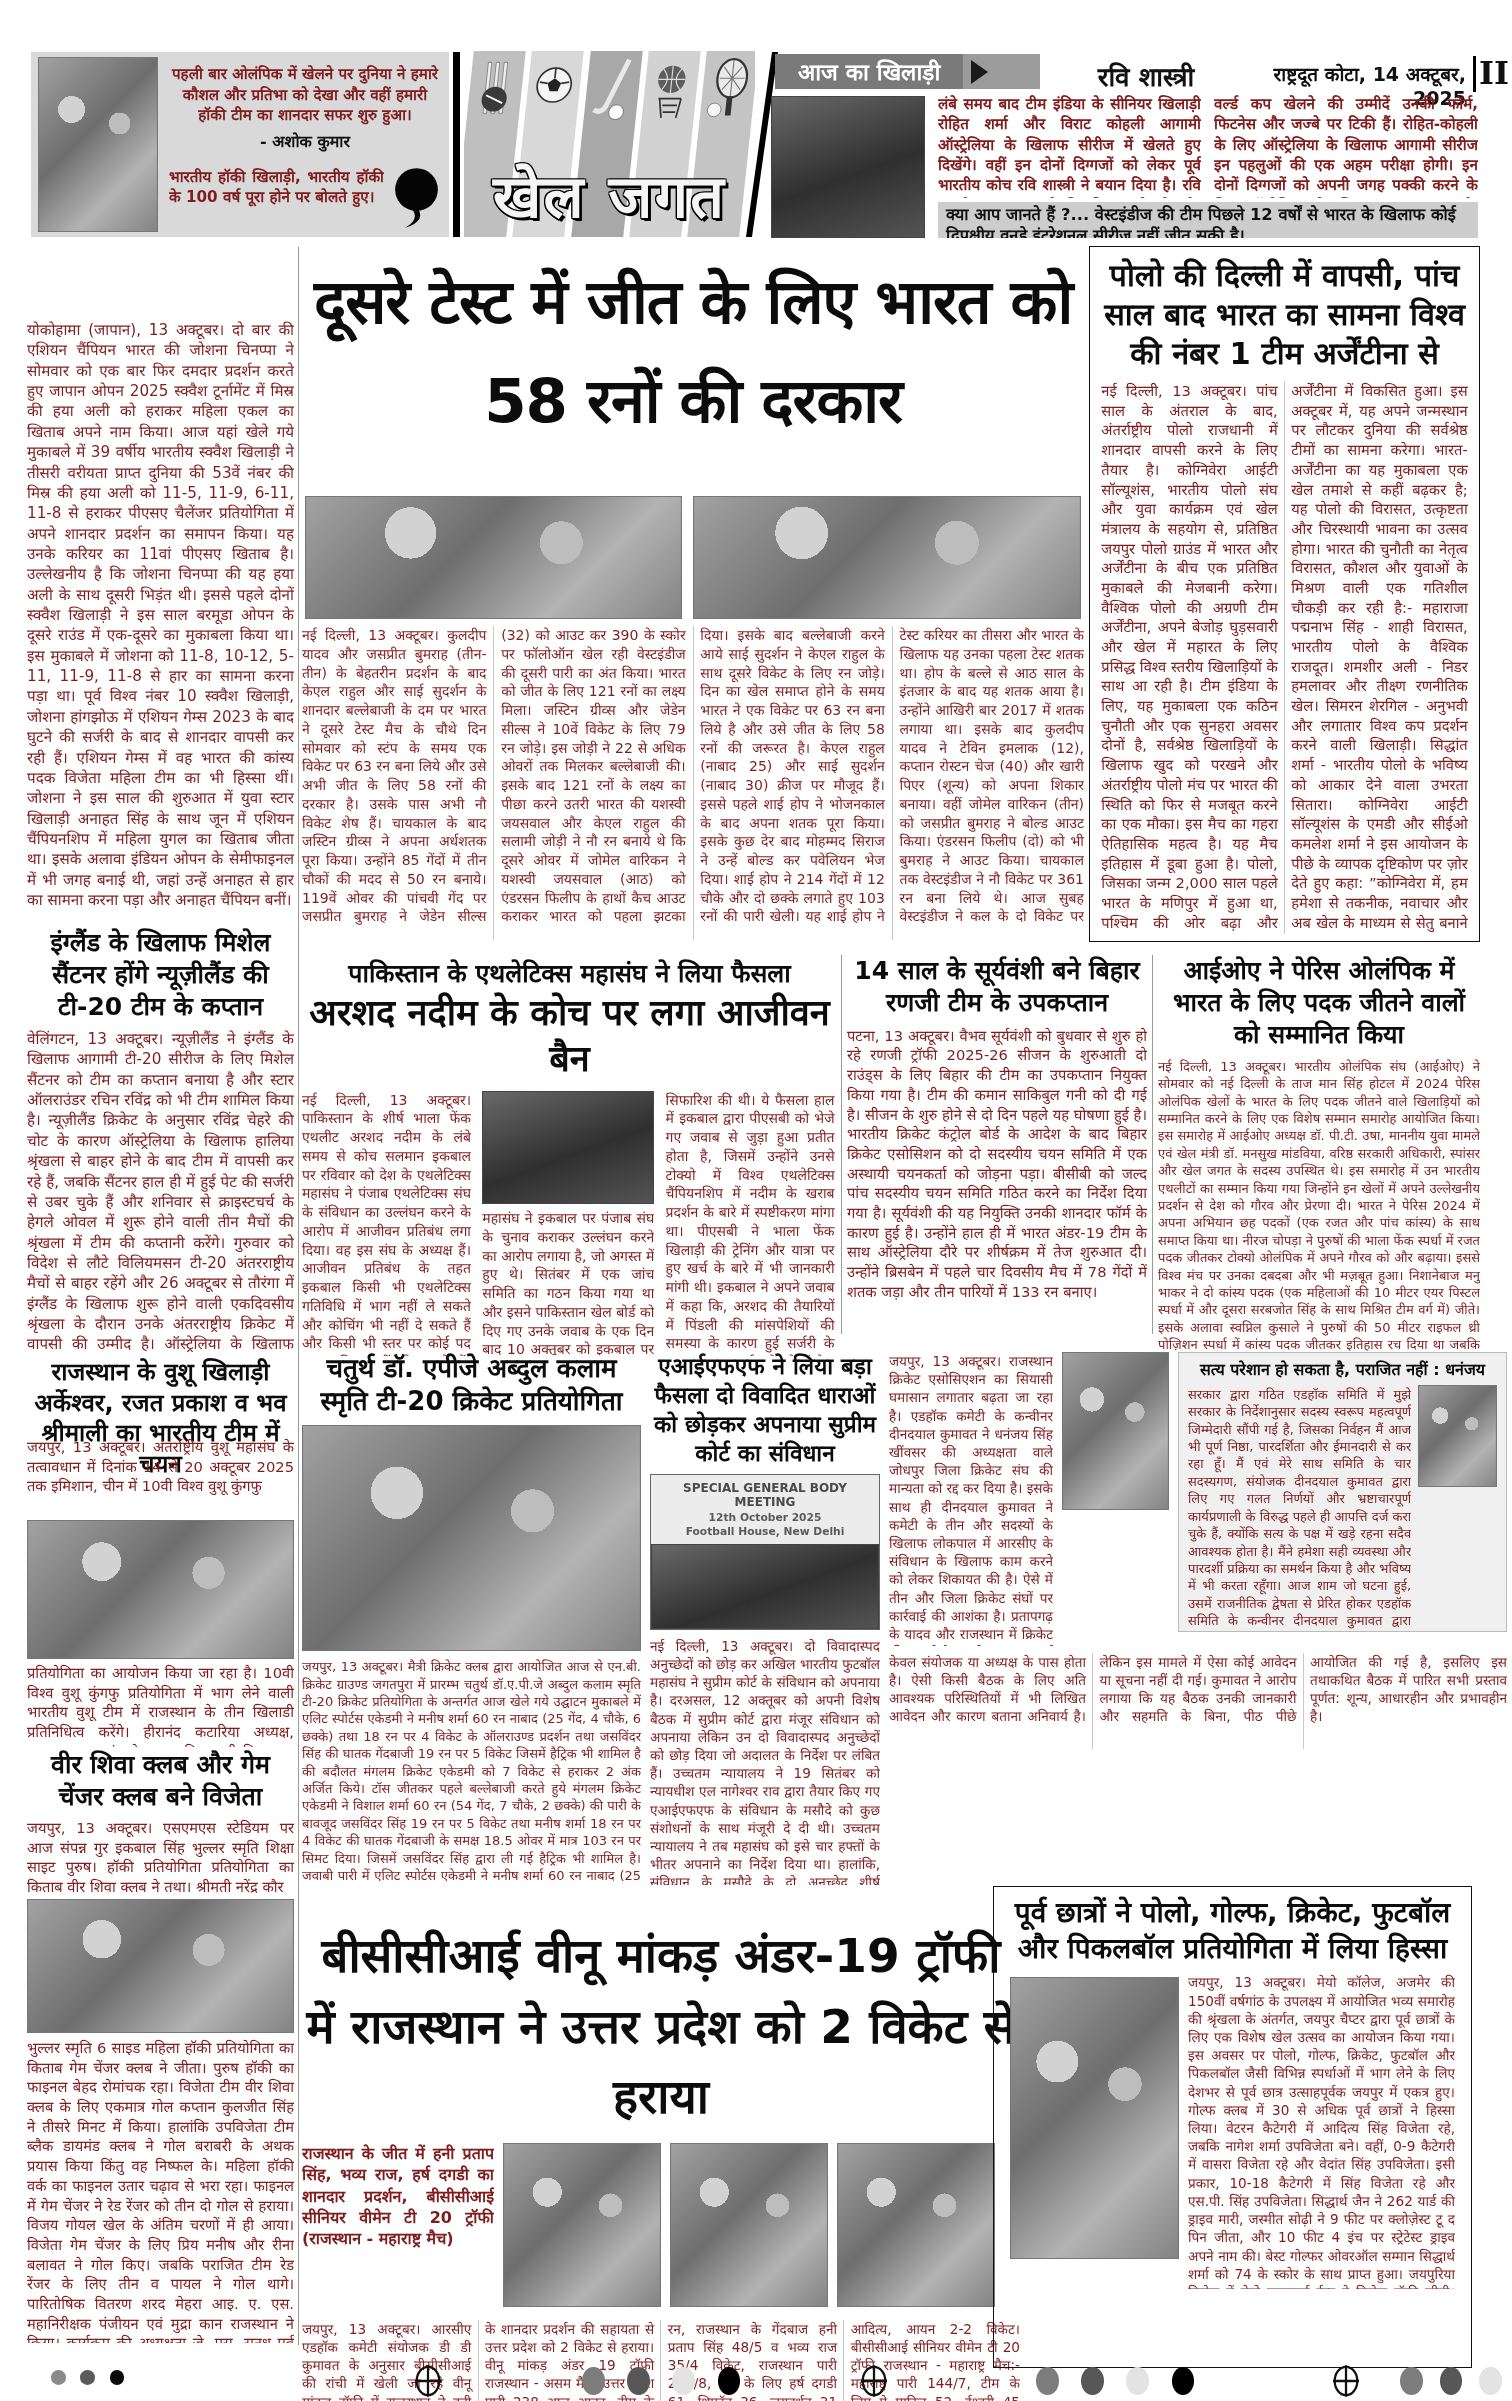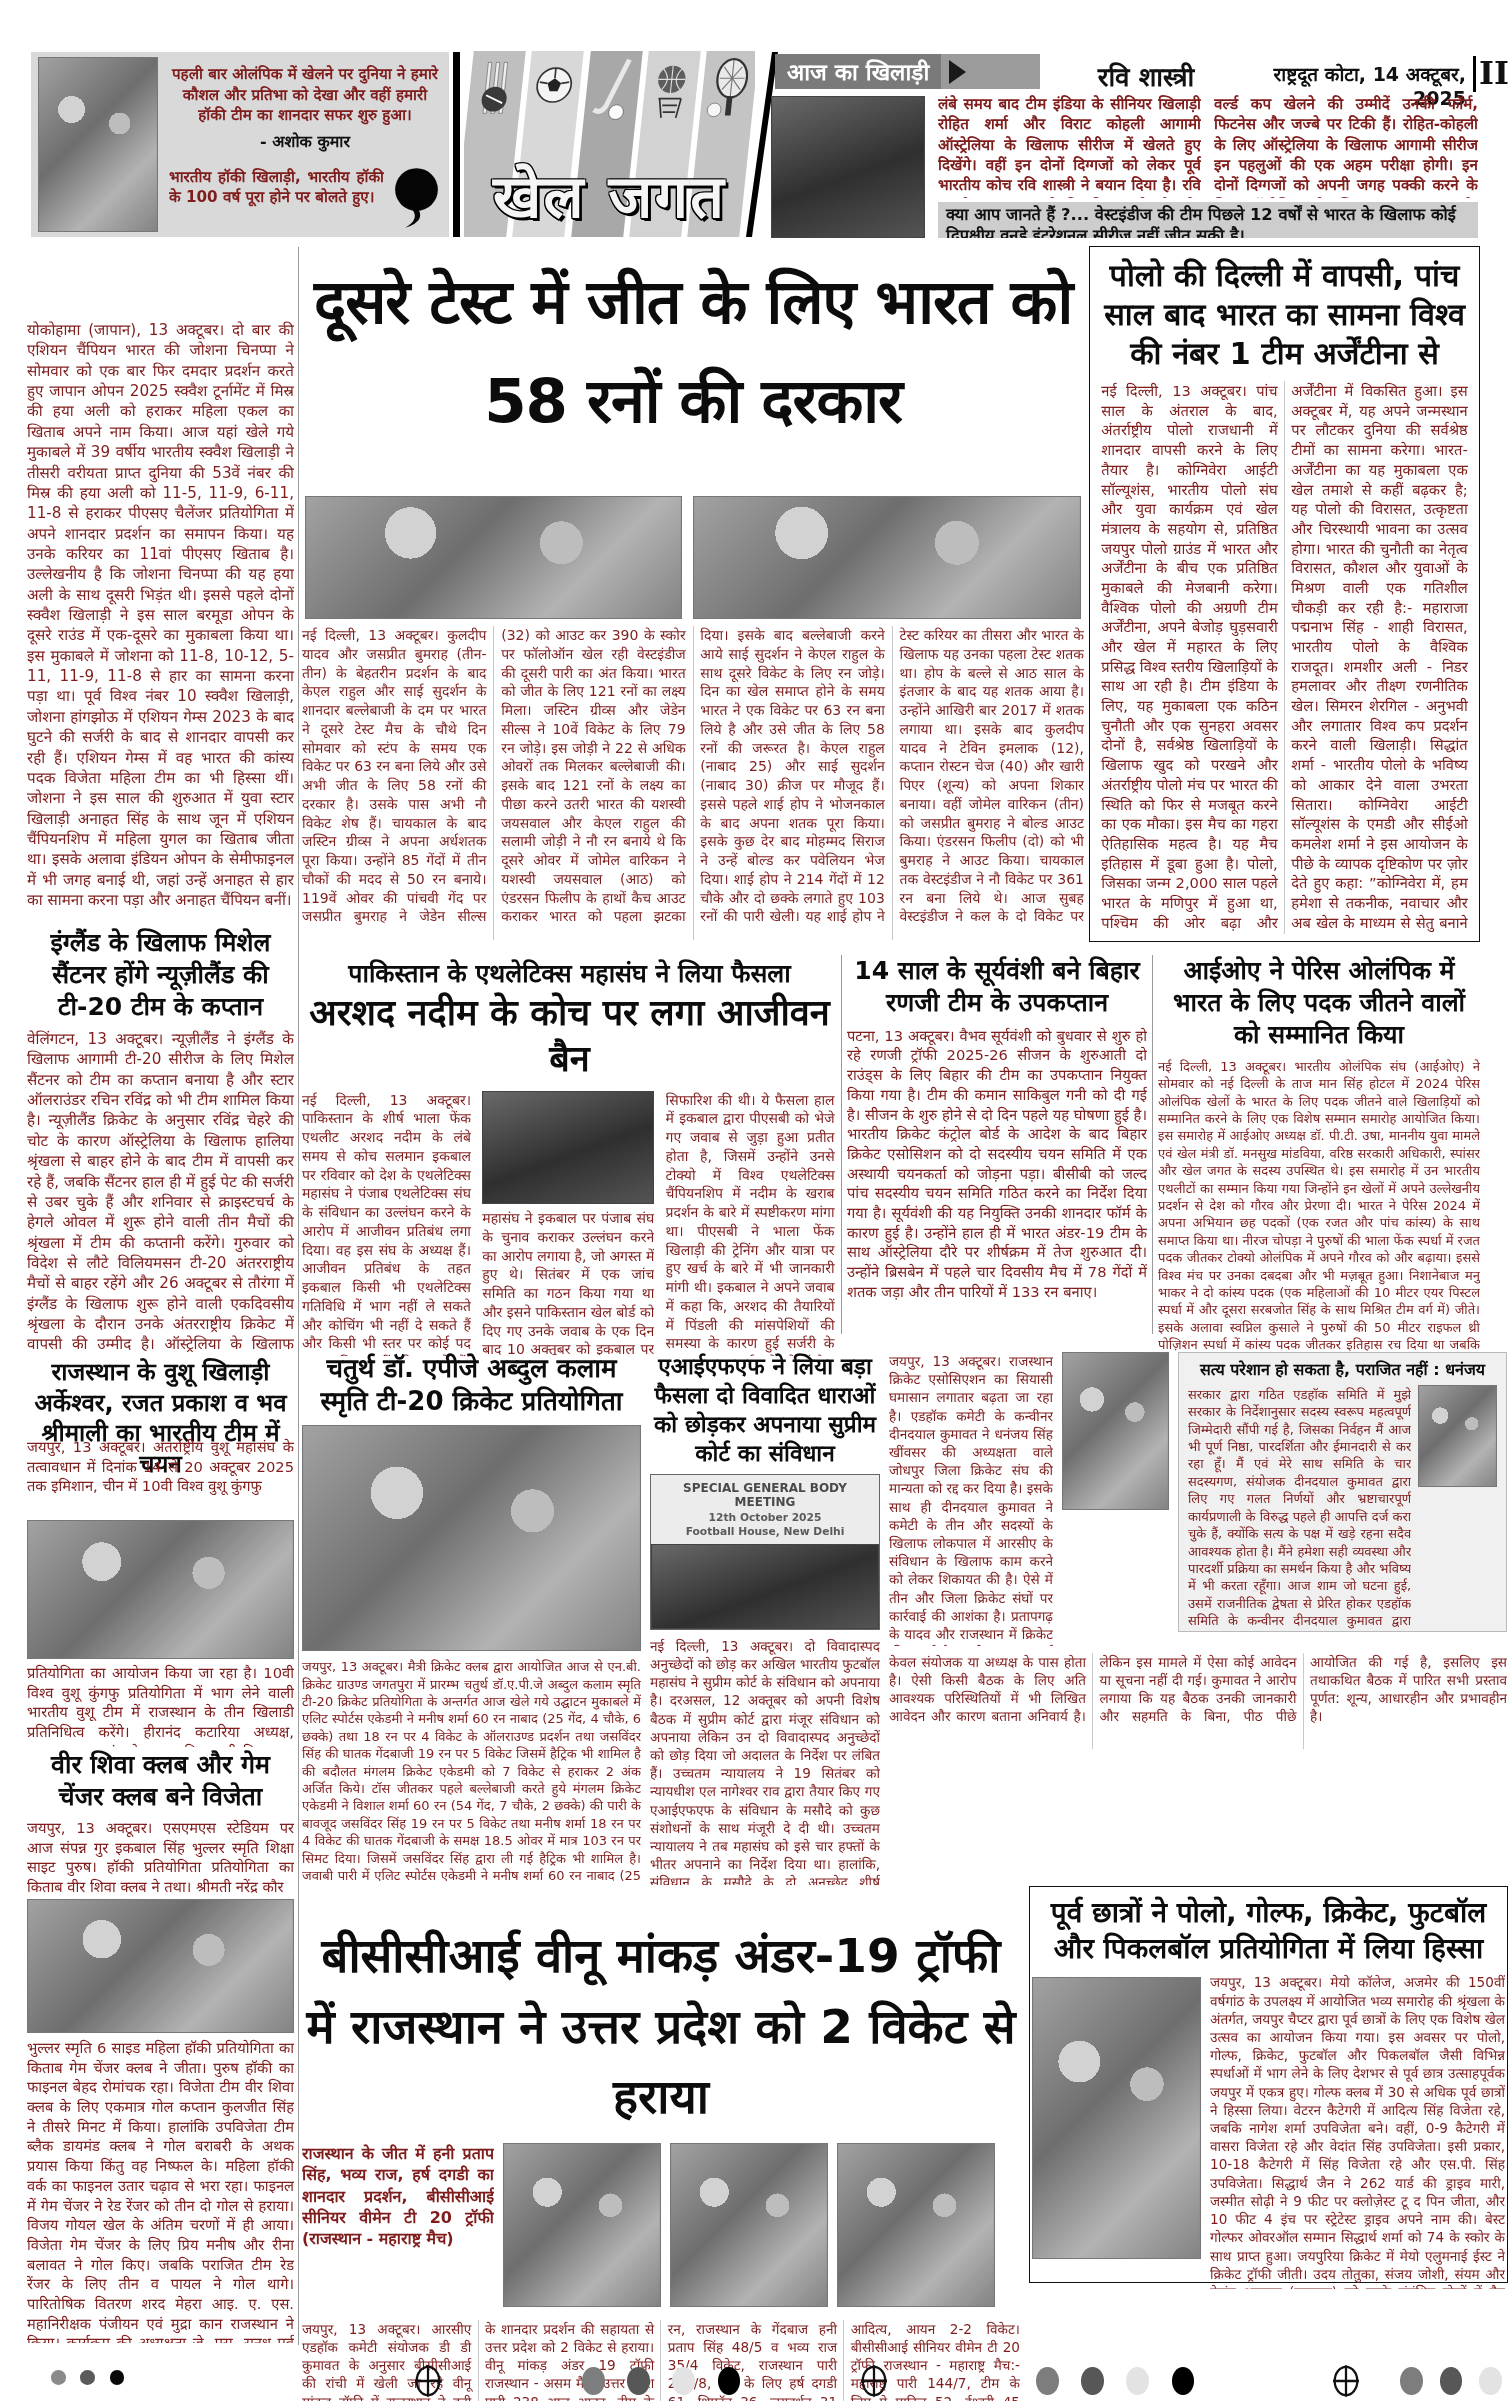--- a/index.html
+++ b/index.html
@@ -81,21 +81,21 @@
         <rect x="44" y="80" width="10" height="34" fill="#333"></rect>
           <circle cx="24" cy="104" r="12" fill="#f6f6f6" stroke="#444"></circle>
       </svg>
     </div>
     <div class="abs masthead-title" style="left:0;right:0;bottom:3.4px;font-size:59px;text-align:center;letter-spacing:2.3px;">खेल जगत</div>
   </div>
 
   <div class="abs blackbar" style="left:759px;top:52px;width:5.6px;height:185px;transform:skewX(-8deg);"></div>
 
   <div class="abs" style="left:775px;top:54px;width:265px;height:35px;background:#9b9b9b;display:flex;align-items:center;">
-    <span style="color:#fff;font-weight:800;font-size:22.6px;padding:0 12px;background:#7a7a7a;height:100%;display:flex;align-items:center;">आज का खिलाड़ी</span>
+    <span style="color:#fff;font-weight:800;font-size:22.6px;padding:0 23px;background:#7a7a7a;height:100%;display:flex;align-items:center;">आज का खिलाड़ी</span>
     <span style="width:0;height:0;border-top:12.4px solid transparent;border-bottom:12.4px solid transparent;border-left:17px solid #1a1a1a;margin-left:8px;"></span>
   </div>
 
   <div class="abs" style="left:1050px;top:58px;width:192px;font-size:26px;font-weight:800;text-align:center;">रवि शास्त्री</div>
   <div class="abs" style="left:1251px;top:61px;width:215px;font-size:19px;font-weight:800;text-align:right;">राष्ट्रदूत कोटा, 14 अक्टूबर, 2025</div>
   <div class="abs blackbar" style="left:1473px;top:56px;width:2.8px;height:36px;"></div>
   <div class="abs" style="left:1479px;top:54px;font-size:32px;font-weight:700;font-family:'DejaVu Serif','Liberation Serif',serif;">II</div>
 
   <div class="abs darkphoto" style="left:771px;top:96px;width:154px;height:142px;"></div>
   <div class="abs bodytxt" style="left:938px;top:94px;width:263px;height:104px;font-size:15.2px;font-weight:600;">लंबे समय बाद टीम इंडिया के सीनियर खिलाड़ी रोहित शर्मा और विराट कोहली आगामी ऑस्ट्रेलिया के खिलाफ सीरीज में खेलते हुए दिखेंगे। वहीं इन दोनों दिग्गजों को लेकर पूर्व भारतीय कोच रवि शास्त्री ने बयान दिया है। रवि शास्त्री का मानना है कि विराट कोहली और रोहित शर्मा की 2027</div>
@@ -192,21 +192,21 @@
     <div class="hl" style="font-size:47px;line-height:1.5;">बीसीसीआई वीनू मांकड़ अंडर-19 ट्रॉफी में राजस्थान ने उत्तर प्रदेश को 2 विकेट से हराया</div>
     <div style="display:flex;gap:9px;margin-top:10.2px;height:169px;">
       <div class="bodytxt" style="width:192px;font-size:16px;font-weight:700;">राजस्थान के जीत में हनी प्रताप सिंह, भव्य राज, हर्ष दगडी का शानदार प्रदर्शन, बीसीसीआई सीनियर वीमेन टी 20 ट्रॉफी (राजस्थान - महाराष्ट्र मैच)</div>
       <div class="photo" style="width:158px;height:164px;flex:none;"></div>
       <div class="photo" style="width:158px;height:164px;flex:none;"></div>
       <div class="photo" style="width:158px;height:164px;flex:none;"></div>
     </div>
     <div class="bodytxt colrule" style="margin-top:8px;height:124px;font-size:13.6px;column-count:4;column-gap:13.6px;">जयपुर, 13 अक्टूबर। आरसीए एडहॉक कमेटी संयोजक डी डी कुमावत के अनुसार बीसीसीआई की रांची में खेली जा रहे वीनू मांकड़ ट्रॉफी में राजस्थान ने हनी प्रताप सिंह, भव्य राज व हर्ष दगडी के शानदार प्रदर्शन की सहायता से उत्तर प्रदेश को 2 विकेट से हराया। वीनू मांकड़ अंडर 19 ट्रॉफी राजस्थान - असम मैच। उत्तर प्रदेश पारी 238 आल आउट, टीम के लिए कार्तिकेय 48 व शांतनु 45 रन, राजस्थान के गेंदबाज हनी प्रताप सिंह 48/5 व भव्य राज 35/4 विकेट, राजस्थान पारी 239/8, टीम के लिए हर्ष दगडी 61, शिफॉन 36, जयवर्धन 31 रन, उत्तर प्रदेश के गेंदबाज आदित्य, आयन 2-2 विकेट। बीसीसीआई सीनियर वीमेन टी 20 ट्रॉफी राजस्थान - महाराष्ट्र मैच:- महाराष्ट्र पारी 144/7, टीम के लिए ऐ पाटिल 52, ईश्वरी 45 रन, राजस्थान की गेंदबाज सोनल कलाल 20/3 व सुमन मीणा 21/2 विकेट, राजस्थान पारी 100/7, टीम के लिए कौशल्या चौधरी नाबाद 40, सुमन मीणा 21 व डिंपल कँवर 16 रन, महाराष्ट्र की गेंदबाज दयांशवारी, ऐ पाटिल, एम् मगरी 2-2 विकेट। राज्य स्तरीय अंडर 16 ट्रॉफी प्री क्वाटर फाइनल मैच :- जयपुर - अजमेर (जयपुर 8 विकेट से जीती), अजमेर पारी 151/9, जयपुर पारी 152/2, जयपुर के गौरव सैनी 91 रन। राजसमंद - नागौर (राजसमंद 63 रन से जीती), राजसमंद पारी 259/9, नागौर पारी 191 आल आउट, श्रीगंगानगर - डूंगरपुर (श्रीगंगानगर 164 रन से जीती), श्रीगंगानगर पारी 237 आल आउट (हर्ष 59 रन), डूंगरपुर पारी 73 आल आउट, श्रीगंगानगर के गेंदबाज आदित्य बागड़ा 13/4, हनुमानगढ़ - उदयपुर (हनुमानगढ़ 102 रन से जीती), हनुमानगढ़ पारी 269 आल आउट, आदित्य 111 रन, भीलवाड़ा (विकेट से जीती), टोंक पारी आल आउट, चूरू - जैसलमेर, जैसलमेर पारी 187 आल आउट, बीकानेर 4 विकेट से जीती, बीकानेर पारी 211/5, सीकर पारी 211/6, बाड़मेर 1 विकेट से, पारी 175 आल आउट, 179/8, स्वरुप 88 रन।</div>
   </div>
 
-  <div class="abs boxed" style="left:1029px;top:1886px;width:479px;height:397px;padding:8px 2px;box-sizing:border-box;">
+  <div class="abs boxed" style="left:993px;top:1886px;width:479px;height:482px;padding:8px 16px;box-sizing:border-box;">
     <div class="hl" style="font-size:28px;">पूर्व छात्रों ने पोलो, गोल्फ, क्रिकेट, फुटबॉल और पिकलबॉल प्रतियोगिता में लिया हिस्सा</div>
     <div style="margin-top:6.8px;overflow:hidden;height:316px;">
       <div class="photo" style="float:left;width:169px;height:282px;margin:3.4px 9px 3.4px 0;"></div>
       <div class="bodytxt" style="font-size:13.6px;height:316px;">जयपुर, 13 अक्टूबर। मेयो कॉलेज, अजमेर की 150वीं वर्षगांठ के उपलक्ष्य में आयोजित भव्य समारोह की श्रृंखला के अंतर्गत, जयपुर चैप्टर द्वारा पूर्व छात्रों के लिए एक विशेष खेल उत्सव का आयोजन किया गया। इस अवसर पर पोलो, गोल्फ, क्रिकेट, फुटबॉल और पिकलबॉल जैसी विभिन्न स्पर्धाओं में भाग लेने के लिए देशभर से पूर्व छात्र उत्साहपूर्वक जयपुर में एकत्र हुए। गोल्फ क्लब में 30 से अधिक पूर्व छात्रों ने हिस्सा लिया। वेटरन कैटेगरी में आदित्य सिंह विजेता रहे, जबकि नागेश शर्मा उपविजेता बने। वहीं, 0-9 कैटेगरी में वासरा विजेता रहे और वेदांत सिंह उपविजेता। इसी प्रकार, 10-18 कैटेगरी में सिंह विजेता रहे और एस.पी. सिंह उपविजेता। सिद्धार्थ जैन ने 262 यार्ड की ड्राइव मारी, जस्मीत सोढ़ी ने 9 फीट पर क्लोज़ेस्ट टू द पिन जीता, और 10 फीट 4 इंच पर स्ट्रेटेस्ट ड्राइव अपने नाम की। बेस्ट गोल्फर ओवरऑल सम्मान सिद्धार्थ शर्मा को 74 के स्कोर के साथ प्राप्त हुआ। जयपुरिया क्रिकेट में मेयो एलुमनाई ईस्ट ने क्रिकेट ट्रॉफी जीती। उदय तोतुका, संजय जोशी, संयम और वेदांग अग्रवाल (फाइनल) को उनके संबंधित खेलों में मैन ऑफ द मैच चुना गया। राघवेंद्र हर्ष की निरंतर बेहतरीन बल्लेबाज़ी ने उन्हें बेस्ट बैट्समैन और सीरीज़ दोनों का खिताब दिलाया, जबकि दुष्यंत राठौड़ बेस्ट बॉलर और बेस्ट फील्डर का टाइटल जीता।</div>
     </div>
   </div>
 
   <div class="abs" style="left:51px;top:2370px;">
     <span class="dot" style="width:14.7px;height:14.7px;background:#8a8a8a;margin-right:14.7px;"></span><span class="dot" style="width:14.7px;height:14.7px;background:#5a5a5a;margin-right:14.7px;"></span><span class="dot" style="width:14.7px;height:14.7px;background:#0a0a0a;"></span>
   </div>

